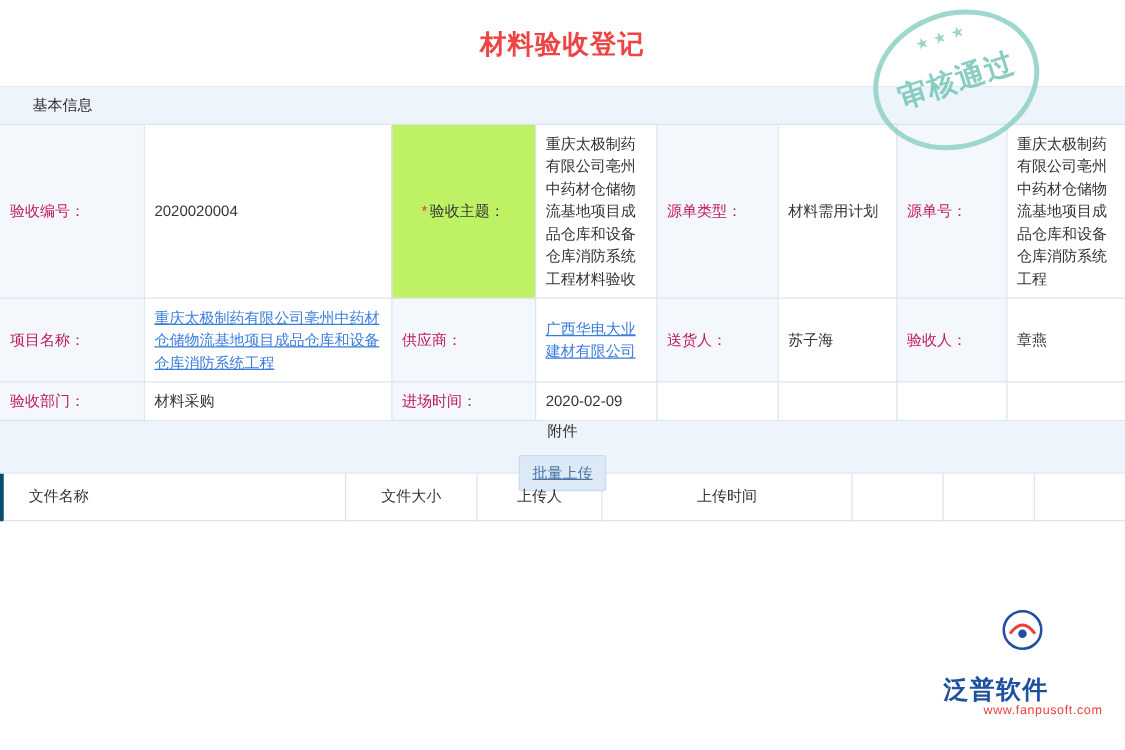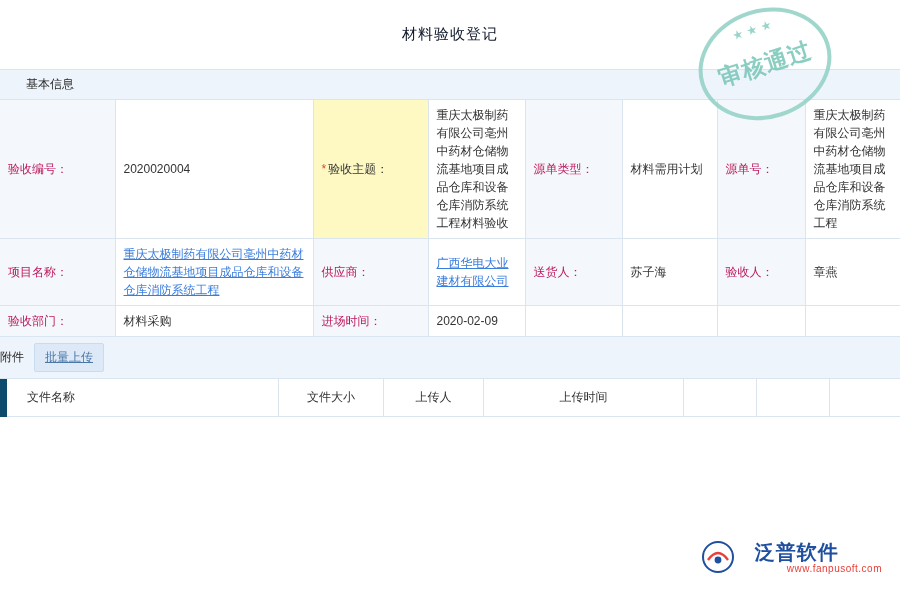--- a/index.html
+++ b/index.html
@@ -17,23 +17,23 @@
   }
   .title-bar {
     height: 70px;
     display: flex;
     align-items: center;
     justify-content: center;
     border-bottom: 1px solid #dbe5ef;
     background: #ffffff;
   }
   .title-bar .title {
-    font-size: 15px;
-    font-weight: normal;
-    color: #0f172a;
+    font-size: 21px;
+    font-weight: bold;
+    color: #ef4444;
     letter-spacing: 1px;
   }
   .section-head {
     height: 30px;
     background: #eef4fb;
     border-bottom: 1px solid #dbe5ef;
     display: flex;
     align-items: center;
     padding-left: 26px;
     font-size: 12px;
@@ -55,42 +55,43 @@
     background: #ffffff;
     line-height: 1.5;
   }
   table.form td.label {
     background: #f4f8fc;
     text-align: left;
     color: #be185d;
     white-space: nowrap;
   }
   table.form td.label-right {
-    background: #fef9c3;
-    text-align: left;
+    background: #bef264;
+    text-align: center;
     color: #333;
   }
   table.form td.val {
     background: #ffffff;
   }
   td.first { border-left: 1px solid #dbe5ef; }
   .req-star { color: #e8403a; margin-right: 2px; }
   .link {
     color: #3b7ddd;
     text-decoration: underline;
     cursor: pointer;
     word-break: break-all;
   }
   .attach-bar {
     height: 42px;
     background: #eef4fb;
     border-bottom: 1px solid #dbe5ef;
     display: flex;
     align-items: center;
     gap: 10px;
+    flex-direction: column;
   }
   .attach-bar .attach-label {
     font-size: 12px;
     color: #2b2b2b;
   }
   .btn-upload {
     background: #dde9f6;
     border: 1px solid #c7dcf0;
     color: #4a77a8;
     font-size: 12px;
@@ -108,34 +109,35 @@
     font-size: 12px;
     font-weight: normal;
     color: #333;
     padding: 10px 8px;
     border: 1px solid #dbe5ef;
     border-top: none;
     border-left: none;
     background: #ffffff;
     text-align: center;
   }
-  table.files th.first { border-left: 7px solid #0c4a6e; text-align: left; padding-left: 20px;}
+  table.files th.first { border-left: 3px solid #0c4a6e; text-align: left; padding-left: 20px;}
   .footer {
     position: absolute;
     left: 0; right: 0; bottom: 0;
     height: 88px;
     background: #ffffff;
   }
   .brand {
     position: absolute;
     right: 18px;
     bottom: 26px;
     display: flex;
     align-items: center;
     gap: 20px;
+    flex-direction: column;
   }
   .brand-logo {
     width: 34px; height: 34px;
     border-radius: 50%;
     background: #ffffff;
     position: relative;
   }
   .brand-text { line-height: 1.1; }
   .brand-name {
     font-size: 20px;

